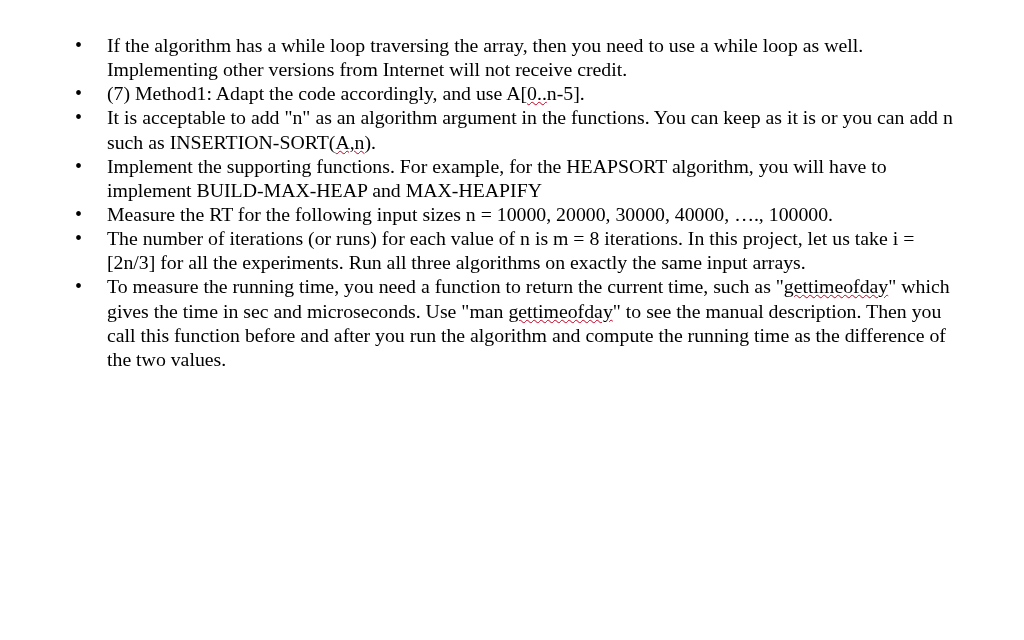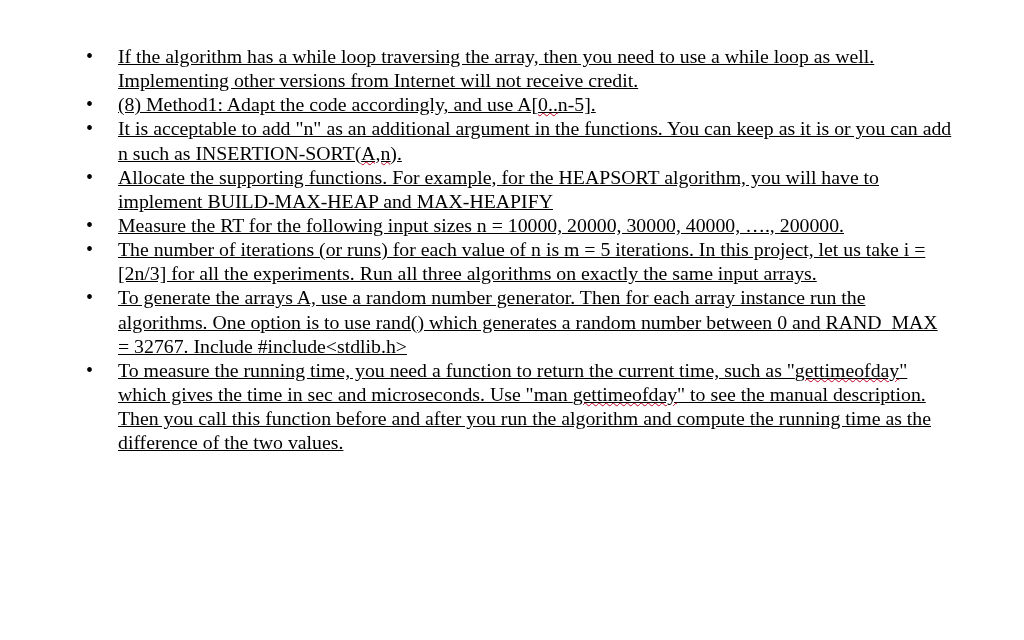--- a/index.html
+++ b/index.html
@@ -12,23 +12,22 @@
     font-size: 19.8px;
     color: #000;
     line-height: 1.22;
   }
   .page {
     padding: 32px 60px 20px 60px;
     box-sizing: border-box;
   }
   ul.doc-list {
     list-style: none;
-    margin: 12px;
+    margin: 1px;
     padding: 0;
-    text-decoration: underline;
   }
   ul.doc-list > li {
     position: relative;
     padding-left: 46px;
     margin: 0 0 0 0;
   }
   ul.doc-list > li::before {
     content: "•";
     position: absolute;
     left: 14px;
@@ -51,42 +50,39 @@
 
 <div class="page">
   <ul class="doc-list">
 
     <li>
       <span>If the algorithm has a while loop traversing the array, then you need to use a while loop as well. Implementing other versions from Internet will not receive credit.</span>
     </li>
 
     <li>
       <span class="sub">
-        <span>(8) Method1: Adapt the code accordingly, and use A[</span><span class="squiggle">0..</span><span>n-5].</span>
+        <span>(7) Method1: Adapt the code accordingly, and use A[</span><span class="squiggle">0..</span><span>n-5].</span>
       </span>
     </li>
 
     <li>
-      <span>It is acceptable to add "n" as an additional argument in the functions. You can keep as it is or you can add n such as INSERTION-SORT(</span><span class="squiggle">A,n</span><span>).</span>
+      <span>It is acceptable to add "n" as an algorithm argument in the functions. You can keep as it is or you can add n such as INSERTION-SORT(</span><span class="squiggle">A,n</span><span>).</span>
     </li>
 
     <li>
-      <span>Allocate the supporting functions. For example, for the HEAPSORT algorithm, you will have to implement BUILD-MAX-HEAP and MAX-HEAPIFY</span>
+      <span>Implement the supporting functions. For example, for the HEAPSORT algorithm, you will have to implement BUILD-MAX-HEAP and MAX-HEAPIFY</span>
     </li>
 
     <li>
-      <span>Measure the RT for the following input sizes n = 10000, 20000, 30000, 40000, …., 200000.</span>
+      <span>Measure the RT for the following input sizes n = 10000, 20000, 30000, 40000, …., 100000.</span>
     </li>
 
     <li>
-      <span>The number of iterations (or runs) for each value of n is m = 5 iterations. In this project, let us take i = [2n/3] for all the experiments. Run all three algorithms on exactly the same input arrays.</span>
+      <span>The number of iterations (or runs) for each value of n is m = 8 iterations. In this project, let us take i = [2n/3] for all the experiments. Run all three algorithms on exactly the same input arrays.</span>
     </li>
 
-    <li>
-      <span>To generate the arrays A, use a random number generator. Then for each array instance run the algorithms. One option is to use rand() which generates a random number between 0 and RAND_MAX = 32767. Include #include&lt;stdlib.h&gt;</span>
-    </li>
 
     <li>
       <span>To measure the running time, you need a function to return the current time, such as "</span><span class="squiggle">gettimeofday</span><span>" which gives the time in sec and microseconds. Use "man </span><span class="squiggle">gettimeofday</span><span>" to see the manual description. Then you call this function before and after you run the algorithm and compute the running time as the difference of the two values.</span>
     </li>
 
   </ul>
 </div>
 
 </body></html>

